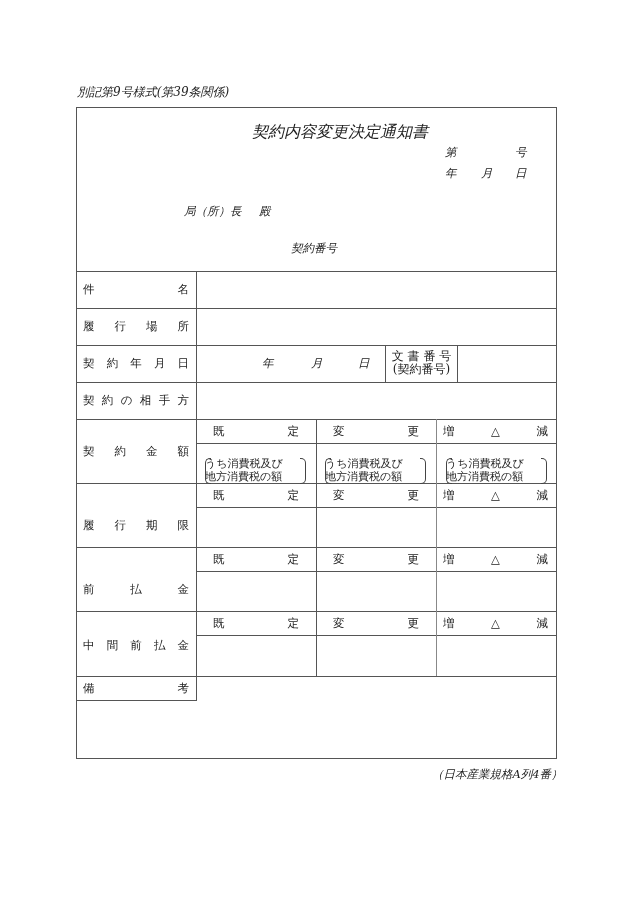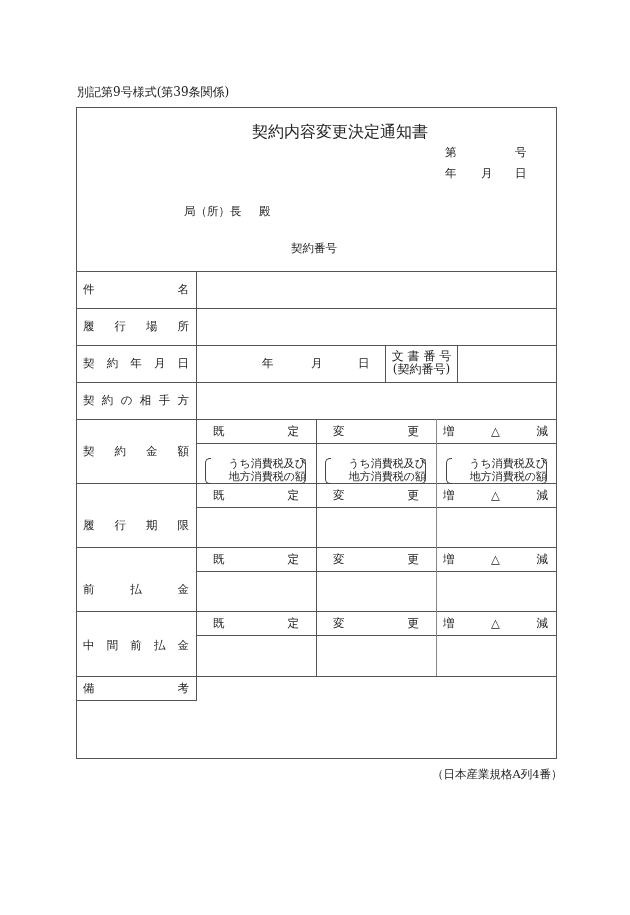--- a/index.html
+++ b/index.html
@@ -1,24 +1,24 @@
 <!DOCTYPE html>
 <html><head>
 <meta charset="utf-8">
 <style>
   html, body { margin:0; padding:0; background:#ffffff; }
   body { width:630px; height:915px; position:relative; overflow:hidden;
          font-family: "DejaVu Serif", "Liberation Serif", serif; color:#222; }
   .abs { position:absolute; }
-  .t { font-size:11.5px; line-height:1; white-space:nowrap; }
+  .t { font-size:11.5px; line-height:1; white-space:nowrap;font-style:italic; }
   .hl { position:absolute; height:1px; background:#555; }
   .vl { position:absolute; width:1px; background:#555; }
   .box { position:absolute; border:1px solid #555; box-sizing:border-box; }
   .spread { position:absolute; display:flex; justify-content:space-between; font-size:11.5px; line-height:1; }
-  .paren { position:absolute; font-size:11px; line-height:13px; text-align:right; }
+  .paren { position:absolute; font-size:11px; line-height:13px; text-align:left; }
   .paren .bl, .paren .br { position:absolute; top:1px; width:5px; height:24px; border:1px solid #444; }
   .paren .bl { left:0; border-right:none; border-radius:5px 0 0 5px; }
   .paren .br { right:0; border-left:none; border-radius:0 5px 5px 0; }
 </style>
 </head>
 <body>
 
 <div class="abs t" style="left:77px;top:86px;font-size:12px;">別記第9号様式(第39条関係)</div>
 
 <div class="box" style="left:76px;top:107px;width:481px;height:652px;"></div>

